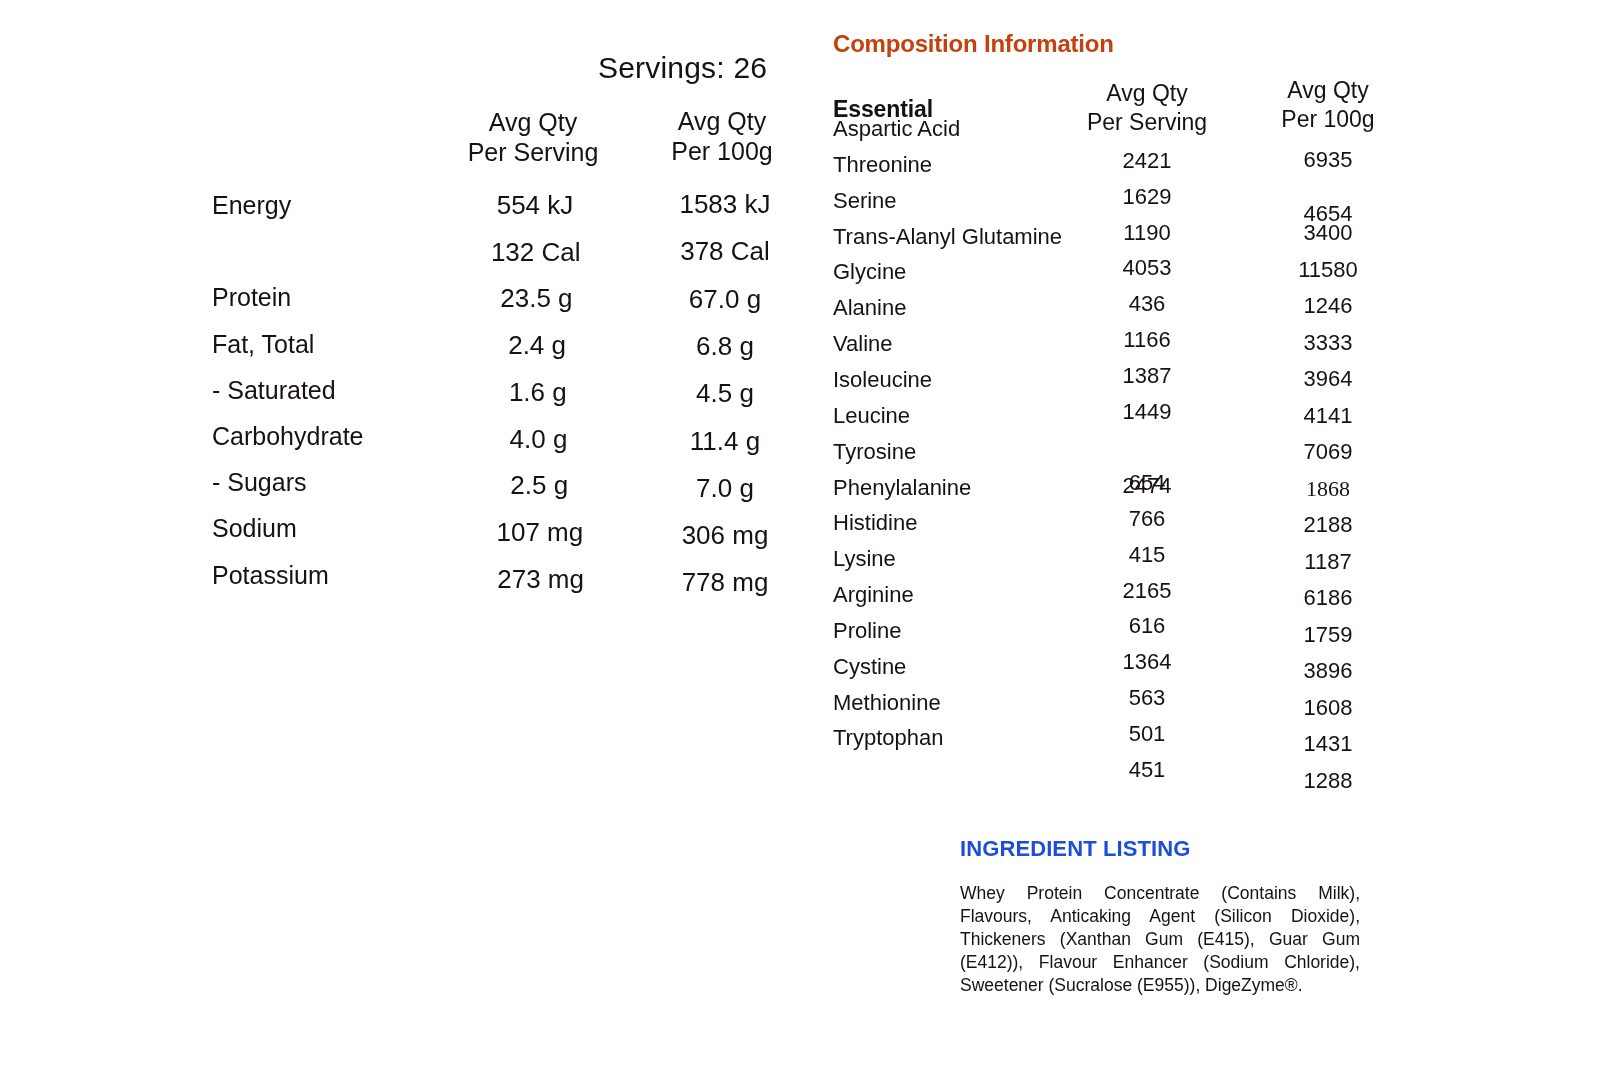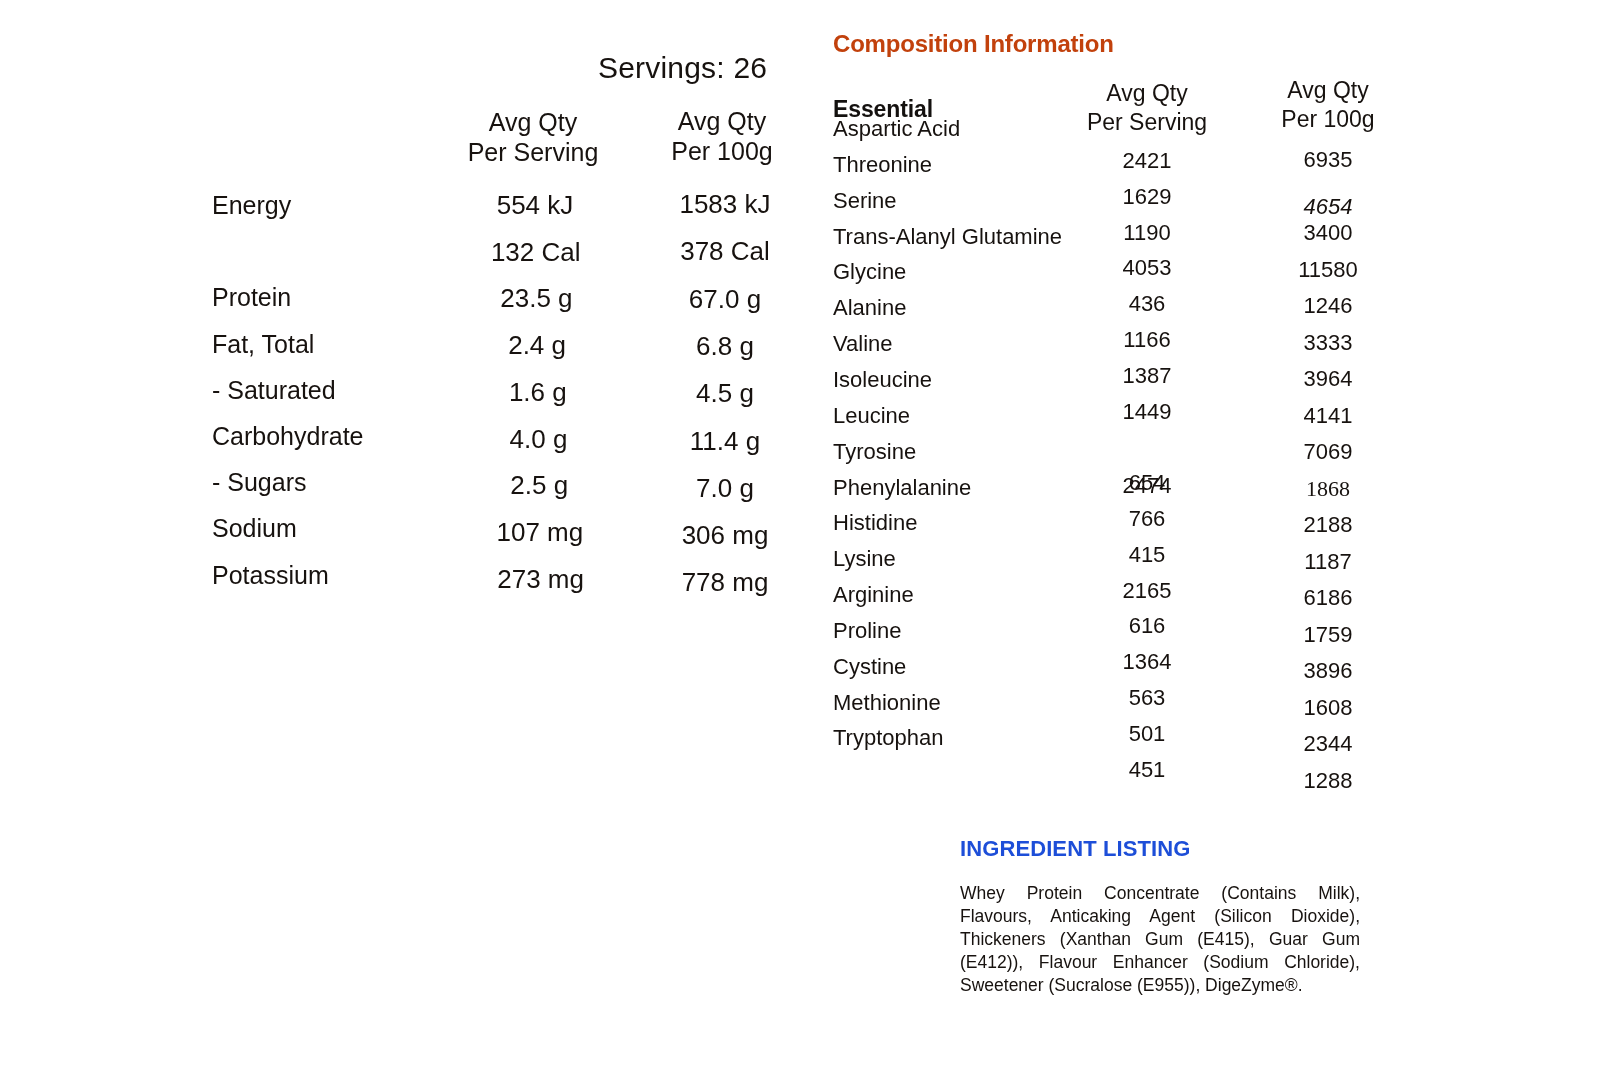--- a/index.html
+++ b/index.html
@@ -181,36 +181,36 @@
       <div class="abs aa-val" style="left: 232px; top: 470.2px; width: 190px;">654</div>
       <div class="abs aa-val" style="left: 232px; top: 506px; width: 190px;">766</div>
       <div class="abs aa-val" style="left: 232px; top: 541.8px; width: 190px;">415</div>
       <div class="abs aa-val" style="left: 232px; top: 577.6px; width: 190px;">2165</div>
       <div class="abs aa-val" style="left: 232px; top: 613.4px; width: 190px;">616</div>
       <div class="abs aa-val" style="left: 232px; top: 649.2px; width: 190px;">1364</div>
       <div class="abs aa-val" style="left: 232px; top: 685px; width: 190px;">563</div>
       <div class="abs aa-val" style="left: 232px; top: 720.8px; width: 190px;">501</div>
       <div class="abs aa-val" style="left: 232px; top: 756.6px; width: 190px;">451</div>
       <div class="abs aa-val" style="left: 413px; top: 147px; width: 190px;">6935</div>
-      <div class="abs aa-val" style="left: 413px; top: 194px; width: 190px; font-style: italic;">4654</div>
+      <div class="abs aa-val" style="left: 413px; top: 201px; width: 190px;">4654</div>
       <div class="abs aa-val" style="left: 413px; top: 220px; width: 190px;">3400</div>
       <div class="abs aa-val" style="left: 413px; top: 256.5px; width: 190px;">11580</div>
       <div class="abs aa-val" style="left: 413px; top: 293px; width: 190px;">1246</div>
       <div class="abs aa-val" style="left: 413px; top: 329.5px; width: 190px;">3333</div>
       <div class="abs aa-val" style="left: 413px; top: 366px; width: 190px;">3964</div>
       <div class="abs aa-val" style="left: 413px; top: 402.5px; width: 190px;">4141</div>
       <div class="abs aa-val" style="left: 413px; top: 439px; width: 190px;">7069</div>
       <div class="abs aa-val" style="left: 413px; top: 475.5px; width: 190px; font-family: Liberation Serif, serif;">1868</div>
       <div class="abs aa-val" style="left: 413px; top: 512px; width: 190px;">2188</div>
       <div class="abs aa-val" style="left: 413px; top: 548.5px; width: 190px;">1187</div>
       <div class="abs aa-val" style="left: 413px; top: 585px; width: 190px;">6186</div>
       <div class="abs aa-val" style="left: 413px; top: 621.5px; width: 190px;">1759</div>
       <div class="abs aa-val" style="left: 413px; top: 658px; width: 190px;">3896</div>
       <div class="abs aa-val" style="left: 413px; top: 694.5px; width: 190px;">1608</div>
-      <div class="abs aa-val" style="left: 413px; top: 731px; width: 190px;">2344</div>
+      <div class="abs aa-val" style="left: 413px; top: 731px; width: 190px;">1431</div>
       <div class="abs aa-val" style="left: 413px; top: 767.5px; width: 190px;">1288</div>
     </div>
 </div>
 
 <div id="ingredient-panel">
   <div class="ing-title">INGREDIENT LISTING</div>
   <div class="ing-body">Whey Protein Concentrate (Contains Milk), Flavours, Anticaking Agent (Silicon Dioxide), Thickeners (Xanthan Gum (E415), Guar Gum (E412)), Flavour Enhancer (Sodium Chloride), Sweetener (Sucralose (E955)), DigeZyme®.</div>
 </div>
 
 </body></html>

